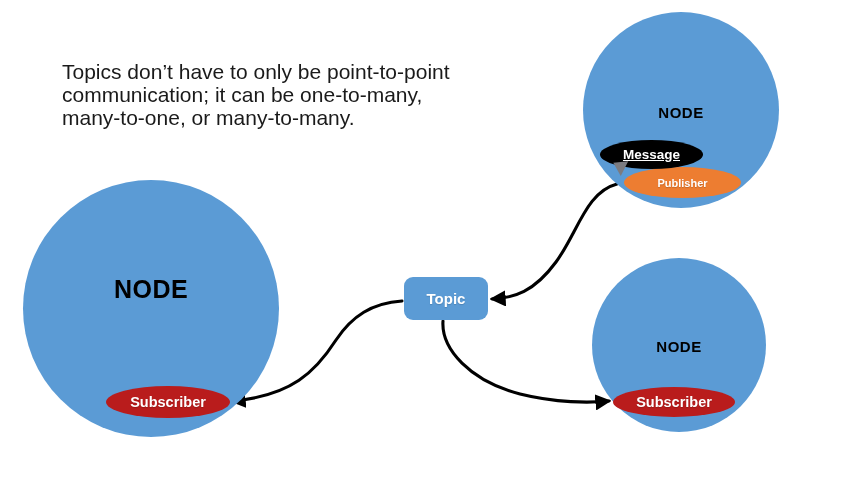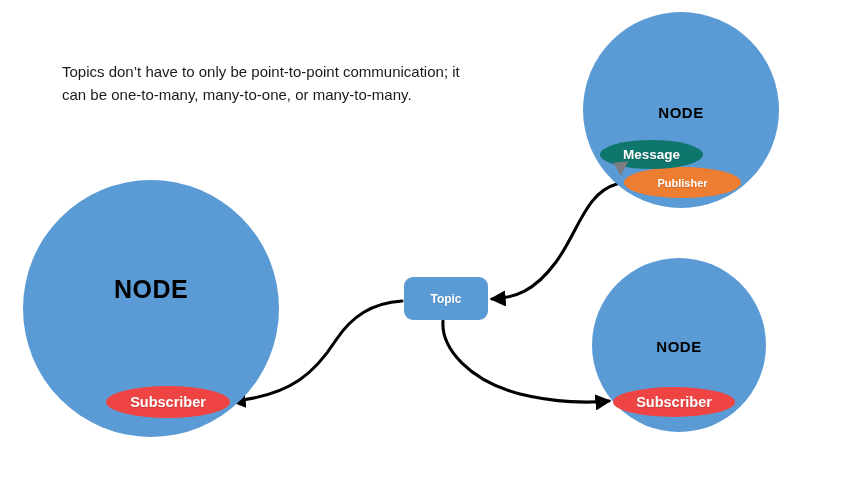--- a/index.html
+++ b/index.html
@@ -23,21 +23,21 @@
     top: 0;
     width: 854px;
     height: 480px;
     pointer-events: none;
   }
   .caption {
     position: absolute;
     left: 62px;
     top: 60px;
     width: 420px;
-    font-size: 15px;
+    font-size: 21px;
     line-height: 23px;
     color: #1a1a1a;
     font-family: "Liberation Sans", sans-serif;
     white-space: pre-line;
   }
   .node {
     position: absolute;
     border-radius: 50%;
     background: #5B9BD5;
   }
@@ -83,23 +83,23 @@
   .pill {
     position: absolute;
     border-radius: 50%;
     display: flex;
     align-items: center;
     justify-content: center;
     color: #ffffff;
     font-weight: bold;
     text-shadow: 0 1px 1px rgba(0,0,0,0.18);
   }
-  .pill-green { background: #ef4444; }
+  .pill-green { background: #b91c1c; }
   .pill-orange { background: #ED7D31; }
-  .pill-gray { background: #0f766e; }
+  .pill-gray { background: #000000; text-decoration: underline; }
 
   #subscriber-left {
     left: 106px;
     top: 386px;
     width: 124px;
     height: 32px;
     font-size: 14.5px;
   }
   #subscriber-bottomright {
     left: 613px;
@@ -140,21 +140,21 @@
     top: 277px;
     width: 84px;
     height: 43px;
     border-radius: 9px;
     background: #5B9BD5;
     display: flex;
     align-items: center;
     justify-content: center;
     color: #ffffff;
     font-weight: bold;
-    font-size: 12px;
+    font-size: 15px;
     z-index: 3;
     text-shadow: 0 1px 1px rgba(0,0,0,0.15);
   }
 </style>
 </head>
 <body>
 
 <div id="slide">
 
   <div class="caption">Topics don’t have to only be point-to-point communication; it can be one-to-many, many-to-one, or many-to-many.</div>

